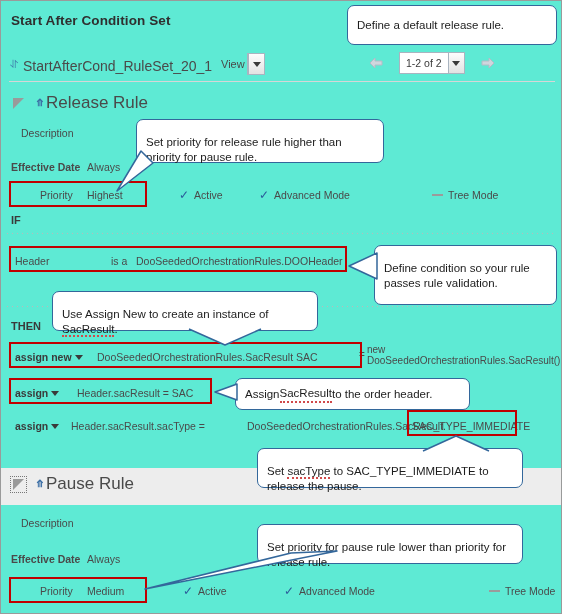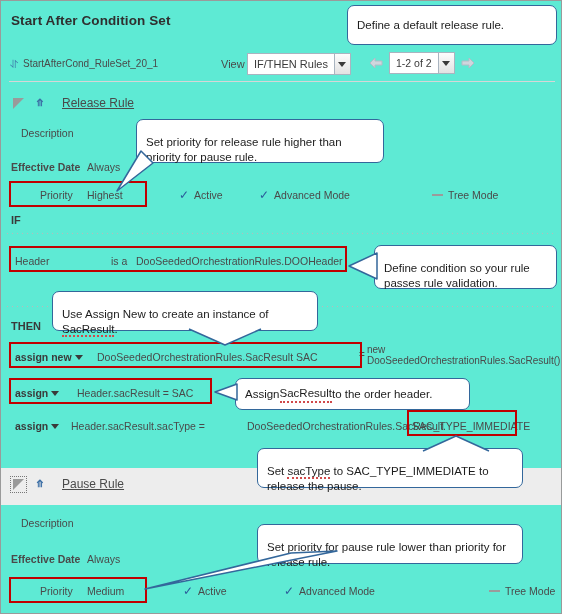--- a/index.html
+++ b/index.html
@@ -29,21 +29,21 @@
   
   .toolbar{
     position:absolute;left:0;top:48px;width:562px;height:32px;
   }
   .ruleset-twisty{
     position:absolute;left:8px;top:10px;width:10px;height:12px;
     color:#3b6ea5;font-size:11px;line-height:11px;text-align:center;
   }
   .ruleset-name{
     position:absolute;left:22px;top:9px;
-    font-size:10px;color:#4a4a4a;
+    font-size:14px;color:#4a4a4a;
   }
   .view-label{
     position:absolute;left:220px;top:9px;
     font-size:11px;color:#4a4a4a;
   }
   .view-select{
     position:absolute;left:246px;top:4px;height:20px;
     display:flex;align-items:stretch;
     border:1px solid #a9b4c0;background:#fff;
   }
@@ -56,21 +56,21 @@
     background:linear-gradient(#fdfdfd,#e2e2e2);
     display:flex;align-items:center;justify-content:center;
   }
   .dd-btn i{
     display:block;width:0;height:0;
     border-left:4px solid transparent;border-right:4px solid transparent;
     border-top:5px solid #3a3a3a;
   }
   .pager{
     position:absolute;left:368px;top:4px;height:20px;
-    display:flex;align-items:center;gap:6px;
+    display:flex;align-items:center;gap:16px;
   }
   .arrow{
     width:14px;height:12px;position:relative;
   }
   .arrow svg{display:block;}
   .pg-select{
     height:20px;display:flex;align-items:stretch;
     border:1px solid #a9b4c0;background:#fff;
   }
   .pg-select .txt{
@@ -96,21 +96,21 @@
     border-bottom:11px solid transparent;
   }
   .tri.focused{
     outline:1px dotted #777;outline-offset:2px;
   }
   .dchev{
     width:12px;flex:none;margin-left:10px;text-align:center;
     color:#3b6ea5;font-size:10px;line-height:10px;font-weight:bold;
   }
   .rule-title{
-    margin-left:16px;font-size:12px;color:#4a4a4a;text-decoration:underline;
+    margin-left:0;font-size:17px;color:#4a4a4a;
   }
   .band-gray{
     position:absolute;left:0;width:562px;background:#ededed;
   }
 
   
   .lbl{
     position:absolute;font-size:10.5px;color:#4a4a4a;
   }
   .lbl.b{font-weight:bold;}
@@ -178,21 +178,20 @@
 <div class="screen">
 
   <div class="page-title">Start After Condition Set</div>
 
   <div class="toolbar">
     <div class="ruleset-twisty">⥯</div>
     <div class="ruleset-name">StartAfterCond_RuleSet_20_1</div>
 
     <div class="view-label">View</div>
     <div class="view-select">
-      <span class="txt">IF/THEN Rules</span>
       <span class="dd-btn">
           <i></i>
         </span>
     </div>
 
     <div class="pager">
       <span class="arrow">
         <svg width="14" height="12" viewBox="0 0 14 12">
             <path d="M6 1 L1 6 L6 11 L6 8 L13 8 L13 4 L6 4 Z" fill="#cfd6dd" stroke="#b3bcc6" stroke-width="1"></path>
           </svg>
@@ -313,21 +312,21 @@
     <span>Define a default release rule.</span>
   </div>
 
   <div class="callout" style="left:135px;top:118px;width:248px;height:44px;">
     <span>Set priority for release rule higher than priority for pause rule.</span>
   </div>
   <svg class="ptr" style="left:110px;top:148px;width:60px;height:46px;" viewBox="0 0 60 46">
     <path d="M30 2 L6 42 L42 14 Z" fill="#ffffff" stroke="#33679b" stroke-width="1.5" stroke-linejoin="round"></path>
   </svg>
 
-  <div class="callout" style="left:373px;top:244px;width:183px;height:44px;">
+  <div class="callout" style="left:373px;top:244px;width:183px;height:60px;">
     <span>Define condition so your rule passes rule validation.</span>
   </div>
   <svg class="ptr" style="left:346px;top:250px;width:32px;height:34px;" viewBox="0 0 32 34">
     <path d="M30 2 L2 15 L30 28 Z" fill="#ffffff" stroke="#33679b" stroke-width="1.5" stroke-linejoin="round"></path>
   </svg>
 
   <div class="callout" style="left:51px;top:290px;width:266px;height:40px;">
     <span>Use Assign New to create an instance of </span><span class="sq">SacResult</span><span>.</span>
   </div>
   <svg class="ptr" style="left:186px;top:326px;width:76px;height:22px;" viewBox="0 0 76 22">

